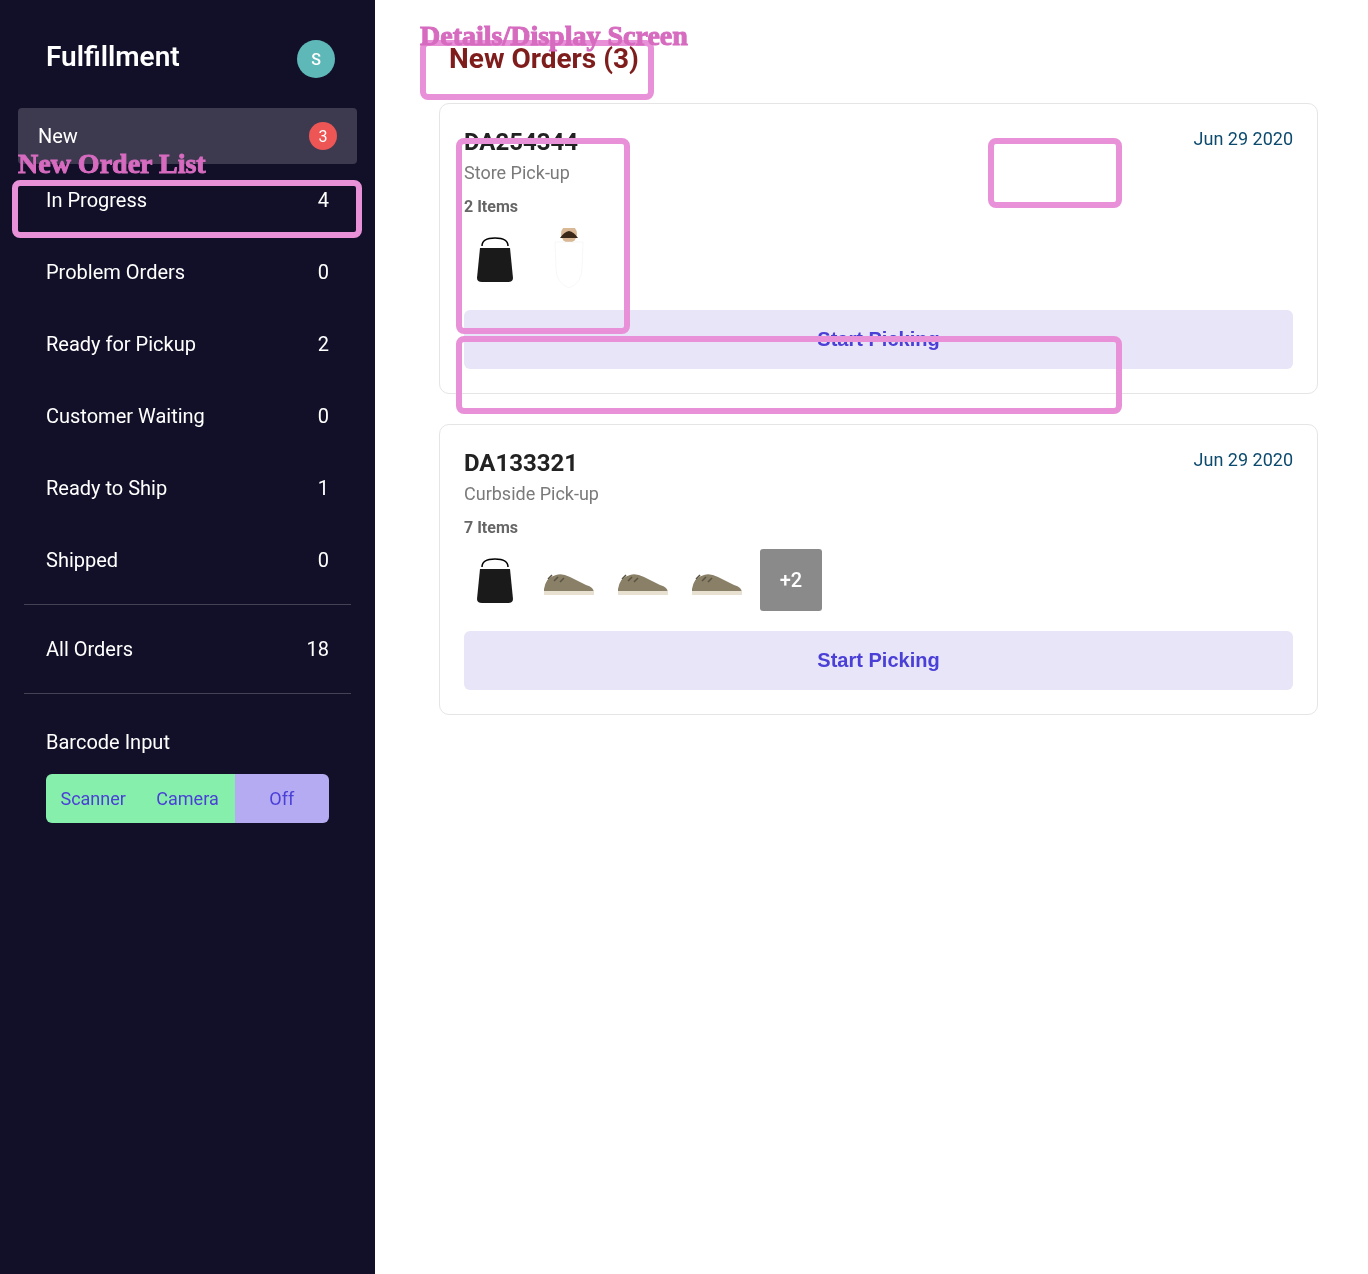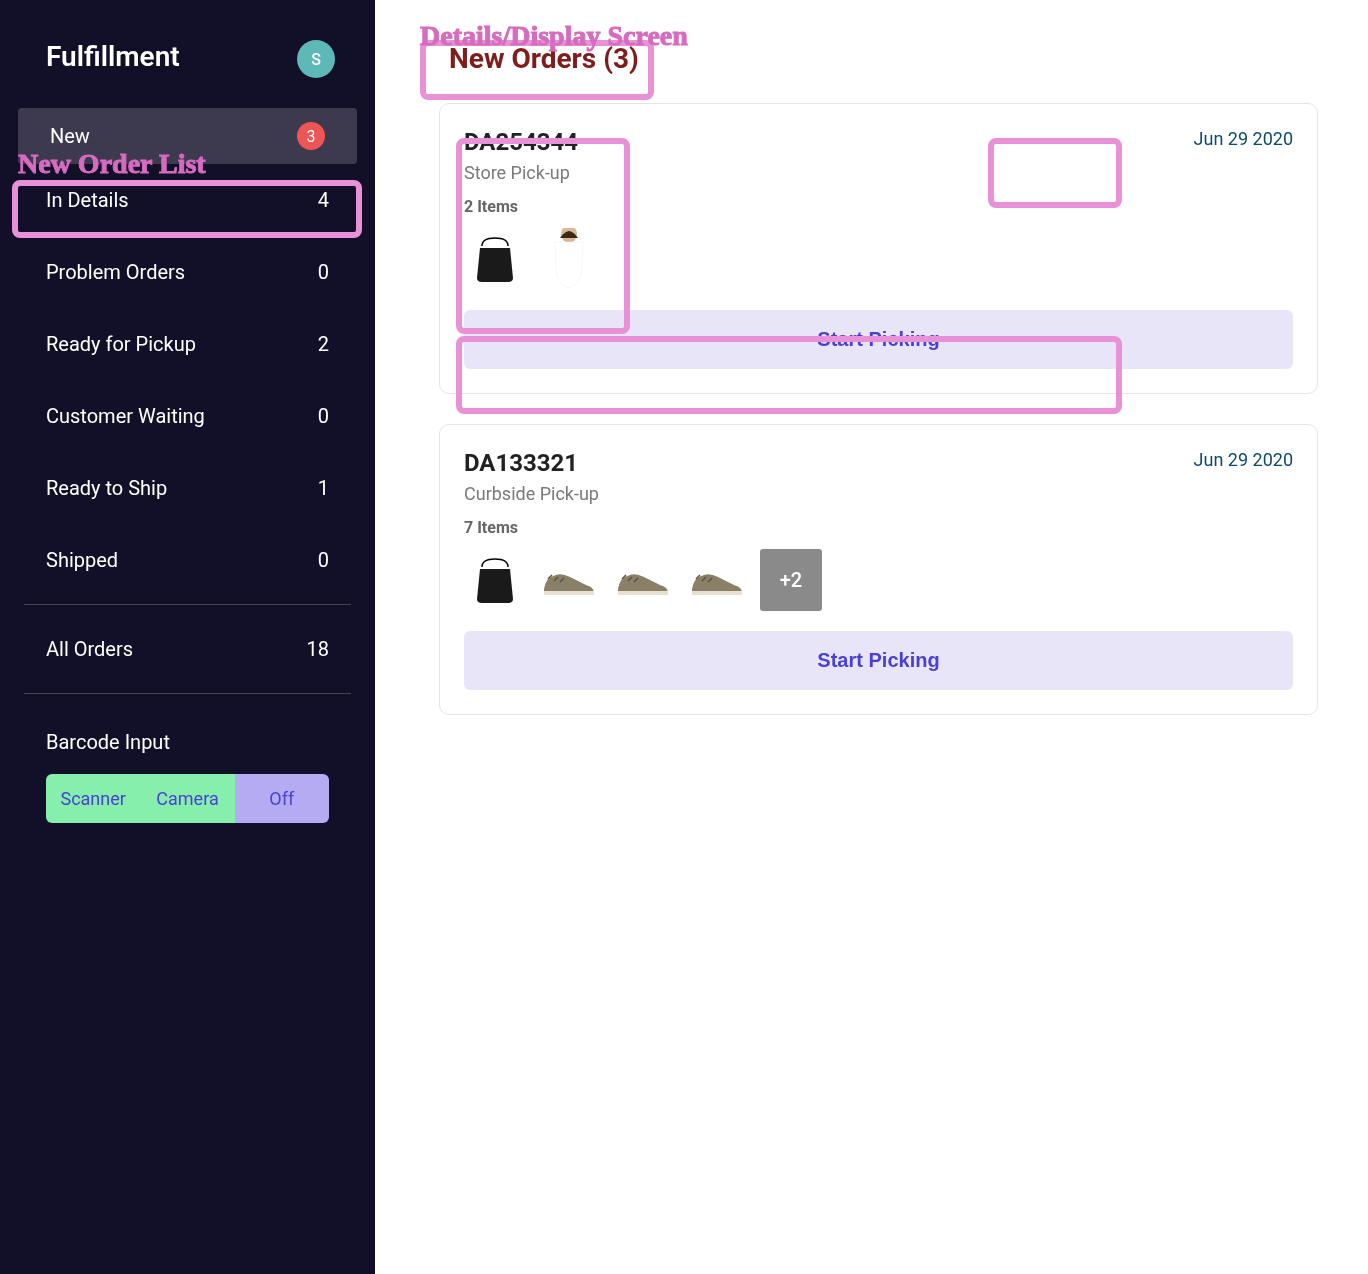--- a/index.html
+++ b/index.html
@@ -50,21 +50,21 @@
       display: flex;
       justify-content: space-between;
       align-items: center;
       padding: 24px 46px;
       font-size: 20px;
       cursor: pointer;
     }
     .nav-item.active {
       background: #3d3a50;
       margin: 0 18px;
-      padding: 14px 32px;
+      padding: 14px 20px;
       border-radius: 4px;
     }
     .nav-count {
       font-size: 20px;
     }
     .nav-badge {
       background: #ee5555;
       color: white;
       border-radius: 50%;
       width: 28px;
@@ -232,21 +232,21 @@
     <div class="sidebar-title">Fulfillment</div>
     <div class="avatar">S</div>
   </div>
 
   <div id="nav-list">
       <div class="nav-item active">
         <span>New</span>
         <div class="nav-badge">3</div>
       </div>
       <div class="nav-item">
-        <span>In Details</span>
+        <span>In Progress</span>
         <span class="nav-count">4</span>
       </div>
       <div class="nav-item">
         <span>Problem Orders</span>
         <span class="nav-count">0</span>
       </div>
       <div class="nav-item">
         <span>Ready for Pickup</span>
         <span class="nav-count">2</span>
       </div>

